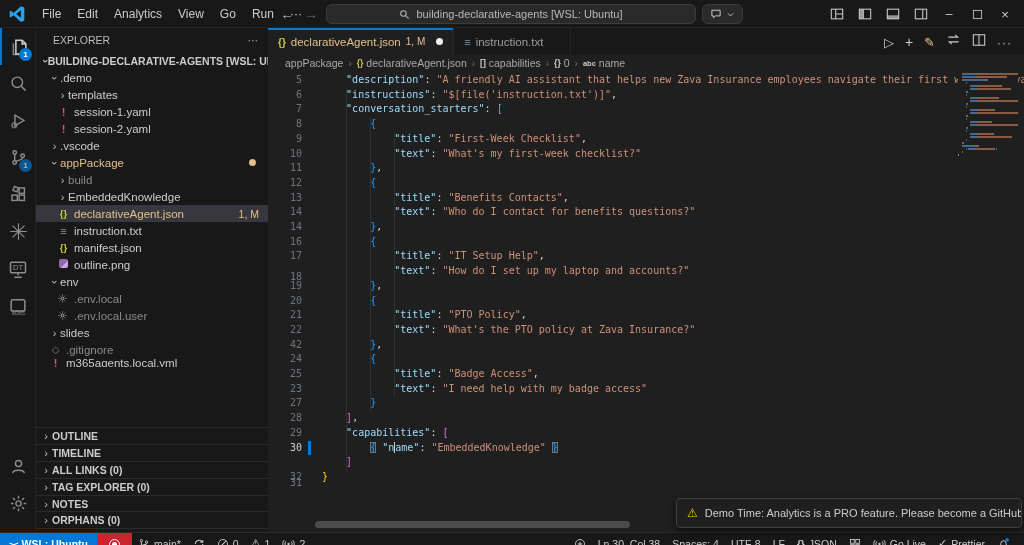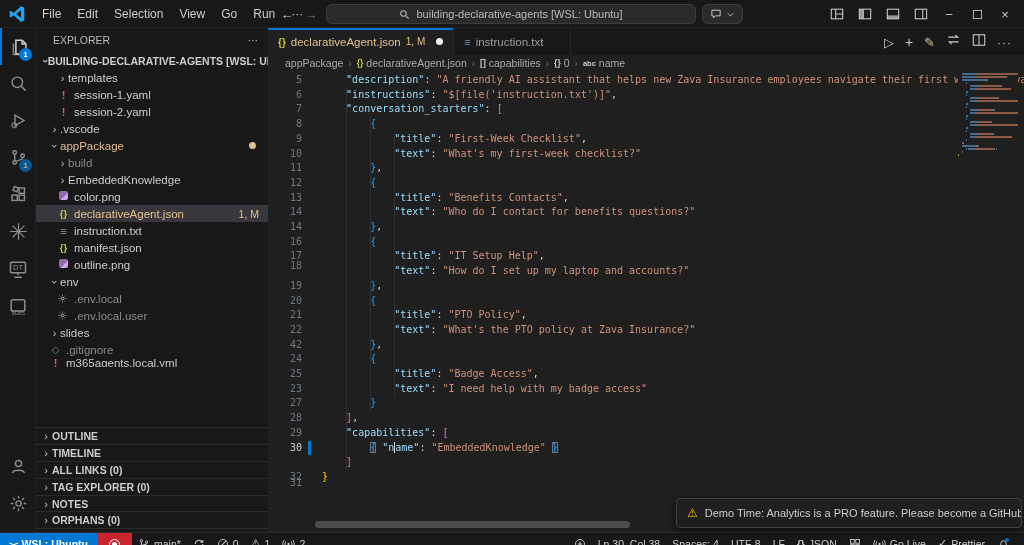--- a/index.html
+++ b/index.html
@@ -117,21 +117,21 @@
   <header class="titlebar">
     <div class="tb-left">
       <span class="icon logo">
         <svg width="18" height="18" viewBox="0 0 16 16">
             <path fill="#2aa2e8" d="M11.5 1 5 7 2.5 5 1.5 5.6v4.8l1 .6L5 9l6.5 6 3-1.3V2.3L11.5 1zM11.5 4.6v6.8L7.2 8l4.3-3.4z"></path>
           </svg>
       </span>
       <nav class="menus" id="menus">
           <span class="menu-item">File</span>
           <span class="menu-item">Edit</span>
-          <span class="menu-item">Selection</span>
+          <span class="menu-item">Analytics</span>
           <span class="menu-item">View</span>
           <span class="menu-item">Go</span>
           <span class="menu-item">Run</span>
           <span class="menu-item">···</span>
         </nav>
     </div>
     <div class="tb-center">
       <span class="navbtn">←</span>
       <span class="navbtn dim">→</span>
       <div class="searchbox">
@@ -295,20 +295,25 @@
     <div class="sb-header">
       <span>EXPLORER</span>
       <span>···</span>
     </div>
     <div class="tree" id="tree">
         <div class="tree-row root " style="padding-left:8px">
     <span class="chev open">›</span>
           <span class="lbl">BUILDING-DECLARATIVE-AGENTS [WSL: UBUNTU]</span>
 
   </div>
+        <div class="tree-row  " style="padding-left:13px">
+    <span class="chev open">›</span>
+          <span class="lbl">.demo</span>
+
+  </div>
         <div class="tree-row  " style="padding-left:21px">
     <span class="chev ">›</span>
           <span class="lbl">templates</span>
 
   </div>
         <div class="tree-row  " style="padding-left:21px">
     <span class="ficon"><span class="icon "><span style="color:#e34f8c;font-size:11px;font-weight:bold">!</span></span></span>
           <span class="lbl">session-1.yaml</span>
 
   </div>
@@ -329,25 +334,20 @@
     <span class="dotbadge"></span>
   </div>
         <div class="tree-row dim " style="padding-left:21px">
     <span class="chev ">›</span>
           <span class="lbl">build</span>
 
   </div>
         <div class="tree-row  " style="padding-left:21px">
     <span class="chev ">›</span>
           <span class="lbl">EmbeddedKnowledge</span>
-
-  </div>
-        <div class="tree-row  " style="padding-left:21px">
-    <span class="ficon"><span class="icon "><span class="img-swatch"></span></span></span>
-          <span class="lbl">color.png</span>
 
   </div>
         <div class="tree-row modified selected" style="padding-left:21px">
     <span class="ficon"><span class="icon "><span style="color:#cbcb41;font-size:9.5px;font-weight:bold">{}</span></span></span>
           <span class="lbl">declarativeAgent.json</span>
     <span class="suffix">1, M</span>
 
   </div>
         <div class="tree-row  " style="padding-left:21px">
     <span class="ficon"><span class="icon "><span style="color:#7c9cb5;font-size:11px">≡</span></span></span>
@@ -499,21 +499,21 @@
           <div class="gutter-num" style="top:46.099999999999994px">8</div>
           <div class="gutter-num" style="top:60.8px">9</div>
           <div class="gutter-num" style="top:75.5px">10</div>
           <div class="gutter-num" style="top:90.19999999999999px">11</div>
           <div class="gutter-num" style="top:104.89999999999999px">12</div>
           <div class="gutter-num" style="top:119.6px">13</div>
           <div class="gutter-num" style="top:134.29999999999998px">14</div>
           <div class="gutter-num" style="top:149px">14</div>
           <div class="gutter-num" style="top:163.7px">16</div>
           <div class="gutter-num" style="top:178.39999999999998px">17</div>
-          <div class="gutter-num" style="top:188px">18</div>
+          <div class="gutter-num" style="top:199px">18</div>
           <div class="gutter-num" style="top:207.79999999999998px">19</div>
           <div class="gutter-num" style="top:222.5px">20</div>
           <div class="gutter-num" style="top:237.2px">21</div>
           <div class="gutter-num" style="top:251.89999999999998px">22</div>
           <div class="gutter-num" style="top:266.59999999999997px">42</div>
           <div class="gutter-num" style="top:281.3px">24</div>
           <div class="gutter-num" style="top:296px">25</div>
           <div class="gutter-num" style="top:310.7px">23</div>
           <div class="gutter-num" style="top:325.4px">27</div>
           <div class="gutter-num" style="top:340.09999999999997px">28</div>

